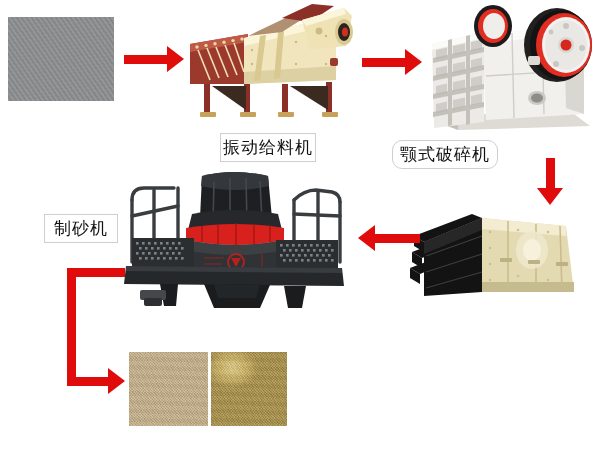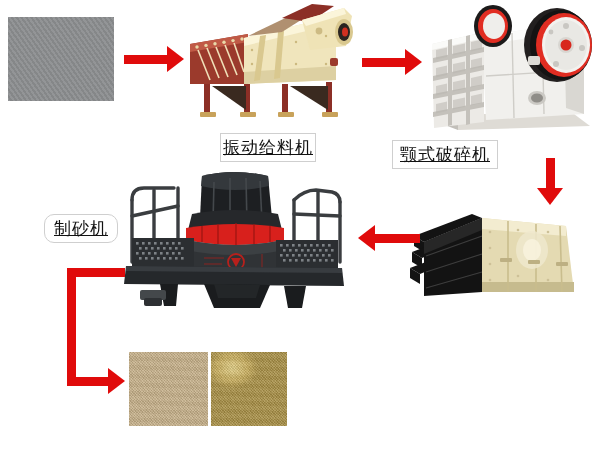--- a/index.html
+++ b/index.html
@@ -24,21 +24,20 @@
     position: absolute;
     border: 1px solid #cfcfcf;
     background: #ffffff;
     color: #111111;
     font-size: 17px;
     line-height: 26px;
     letter-spacing: 1px;
     text-align: center;
     white-space: nowrap;
     font-family: "DejaVu Sans", "Liberation Sans", sans-serif;
-    text-decoration: underline;
   }
 
   
   .arrow-h {
     position: absolute;
     height: 9px;
     background: #e00b0b;
   }
   .arrow-head-right {
     position: absolute;
@@ -293,21 +292,21 @@
         <circle cx="142" cy="24" r="3"></circle>
         <circle cx="158" cy="46" r="3"></circle>
         <circle cx="132" cy="62" r="3"></circle>
         <circle cx="127" cy="30" r="2.4"></circle>
       </g>
 
       <rect x="104" y="54" width="12" height="9" rx="2" fill="#dcdad5"></rect>
     </svg>
   </div>
 
-  <div class="label-box" style="left:392px; top:140px; width:104px; height:27px;">颚式破碎机</div>
+  <div class="label-box" style="left:392px; top:140px; width:104px; height:27px;border-radius:10px;">颚式破碎机</div>
 
   <div>
     <div class="arrow-v" style="left:546px; top:158px; height:32px;"></div>
     <div class="arrow-head-down" style="left:537px; top:188px;"></div>
   </div>
 
   <div class="machine" style="left:398px; top:196px; width:186px; height:102px;">
     <svg width="186" height="102" viewBox="0 0 186 102">
 
       <g fill="#131313">
@@ -497,21 +496,21 @@
       <polygon points="166,120 188,120 184,142 170,142" fill="#1a1c1e"></polygon>
 
       <polygon points="86,118 152,119 142,142 96,142" fill="#1a1c1e"></polygon>
       <polygon points="96,118 142,119 138,132 100,132" fill="#232628"></polygon>
 
       <rect x="22" y="124" width="26" height="10" rx="2" fill="#44484b"></rect>
       <rect x="26" y="132" width="18" height="8" rx="2" fill="#2d3033"></rect>
     </svg>
   </div>
 
-  <div class="label-box" style="left:44px; top:214px; width:72px; height:27px;border-radius:10px;">制砂机</div>
+  <div class="label-box" style="left:44px; top:214px; width:72px; height:27px;">制砂机</div>
 
   <div>
 
     <div class="arrow-h" style="left:67px; top:268px; width:58px;"></div>
 
     <div class="arrow-v" style="left:67px; top:268px; height:118px;"></div>
 
     <div class="arrow-h" style="left:67px; top:377px; width:43px;"></div>
 
     <div class="arrow-head-right" style="left:108px; top:368px;"></div>

